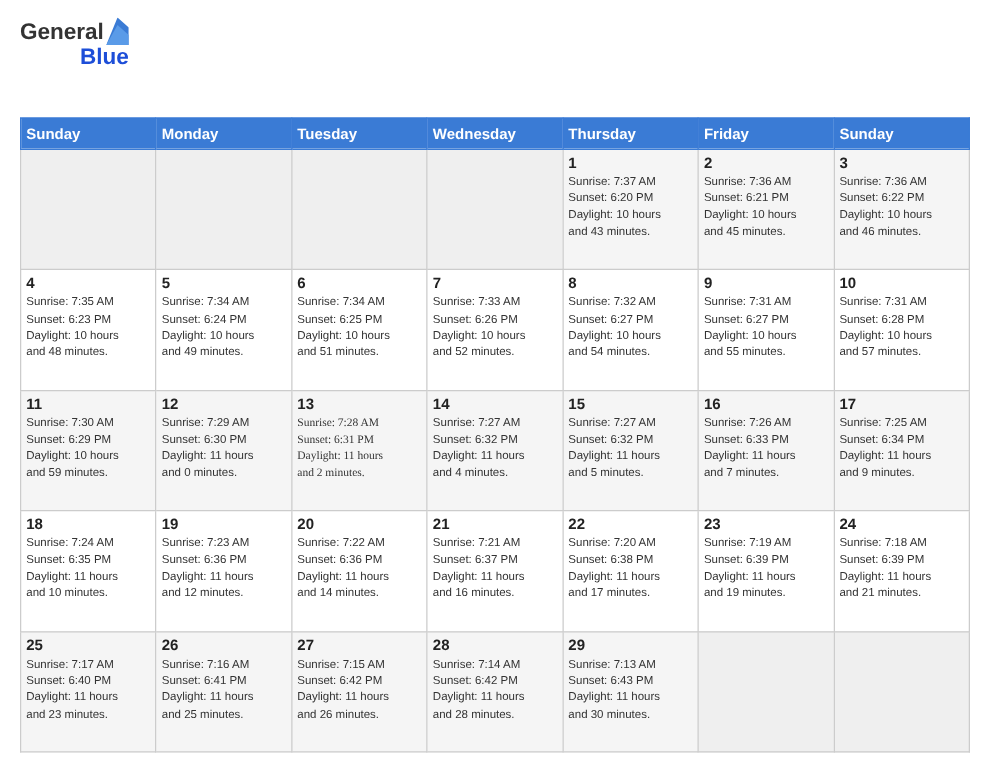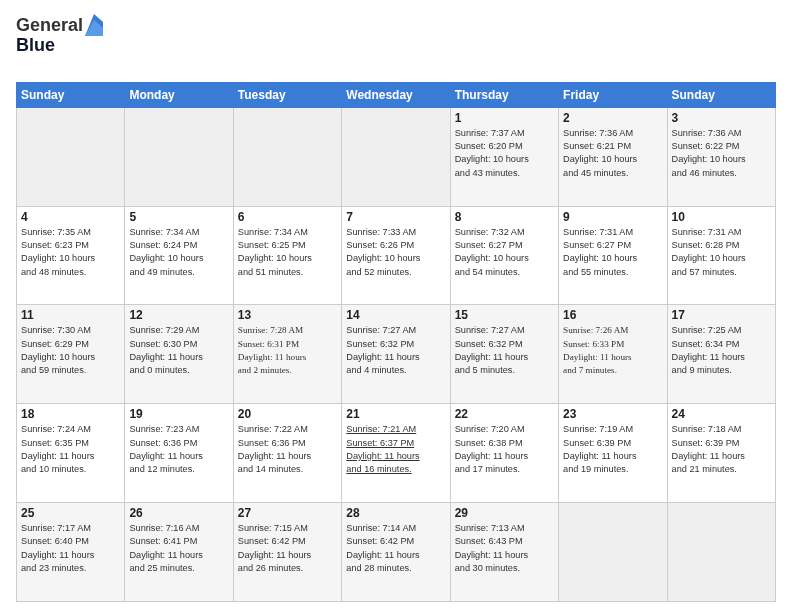--- a/index.html
+++ b/index.html
@@ -14,41 +14,42 @@
       width: 792px;
       height: 612px;
       padding: 12px 16px 10px 16px;
       display: flex;
       flex-direction: column;
     }
     .header {
       display: flex;
       align-items: flex-start;
       justify-content: space-between;
-      margin-bottom: 6px;
+      margin-bottom: 18px;
     }
     .logo {
       display: flex;
       align-items: center;
       margin-top: 4px;
     }
     .logo-text {
       display: flex;
       flex-direction: column;
       line-height: 1.1;
     }
     .logo-general {
       font-size: 18px;
       font-weight: bold;
       color: #333;
     }
     .logo-blue {
       font-size: 18px;
       font-weight: bold;
-      color: #0f172a;
+      color: #1d4ed8;
+      text-align: right;
     }
     .logo-icon {
       width: 18px;
       height: 22px;
       margin-left: 2px;
       margin-top: -2px;
     }
     .title-block {
       text-align: right;
     }
@@ -253,21 +254,21 @@
           </td>
           <td>
             <div class="day-num">15</div>
             <div class="day-info" style="white-space: pre-line;">Sunrise: 7:27 AM
 Sunset: 6:32 PM
 Daylight: 11 hours
 and 5 minutes.</div>
           </td>
           <td>
             <div class="day-num">16</div>
-            <div class="day-info" style="white-space: pre-line; font-family: Liberation Serif, serif;">Sunrise: 7:26 AM
+            <div class="day-info" style="white-space: pre-line;">Sunrise: 7:26 AM
 Sunset: 6:33 PM
 Daylight: 11 hours
 and 7 minutes.</div>
           </td>
           <td>
             <div class="day-num">17</div>
             <div class="day-info" style="white-space: pre-line;">Sunrise: 7:25 AM
 Sunset: 6:34 PM
 Daylight: 11 hours
 and 9 minutes.</div>
@@ -290,21 +291,21 @@
           </td>
           <td>
             <div class="day-num">20</div>
             <div class="day-info" style="white-space: pre-line;">Sunrise: 7:22 AM
 Sunset: 6:36 PM
 Daylight: 11 hours
 and 14 minutes.</div>
           </td>
           <td>
             <div class="day-num">21</div>
-            <div class="day-info" style="white-space: pre-line; text-decoration: underline;">Sunrise: 7:21 AM
+            <div class="day-info" style="white-space: pre-line;">Sunrise: 7:21 AM
 Sunset: 6:37 PM
 Daylight: 11 hours
 and 16 minutes.</div>
           </td>
           <td>
             <div class="day-num">22</div>
             <div class="day-info" style="white-space: pre-line;">Sunrise: 7:20 AM
 Sunset: 6:38 PM
 Daylight: 11 hours
 and 17 minutes.</div>

